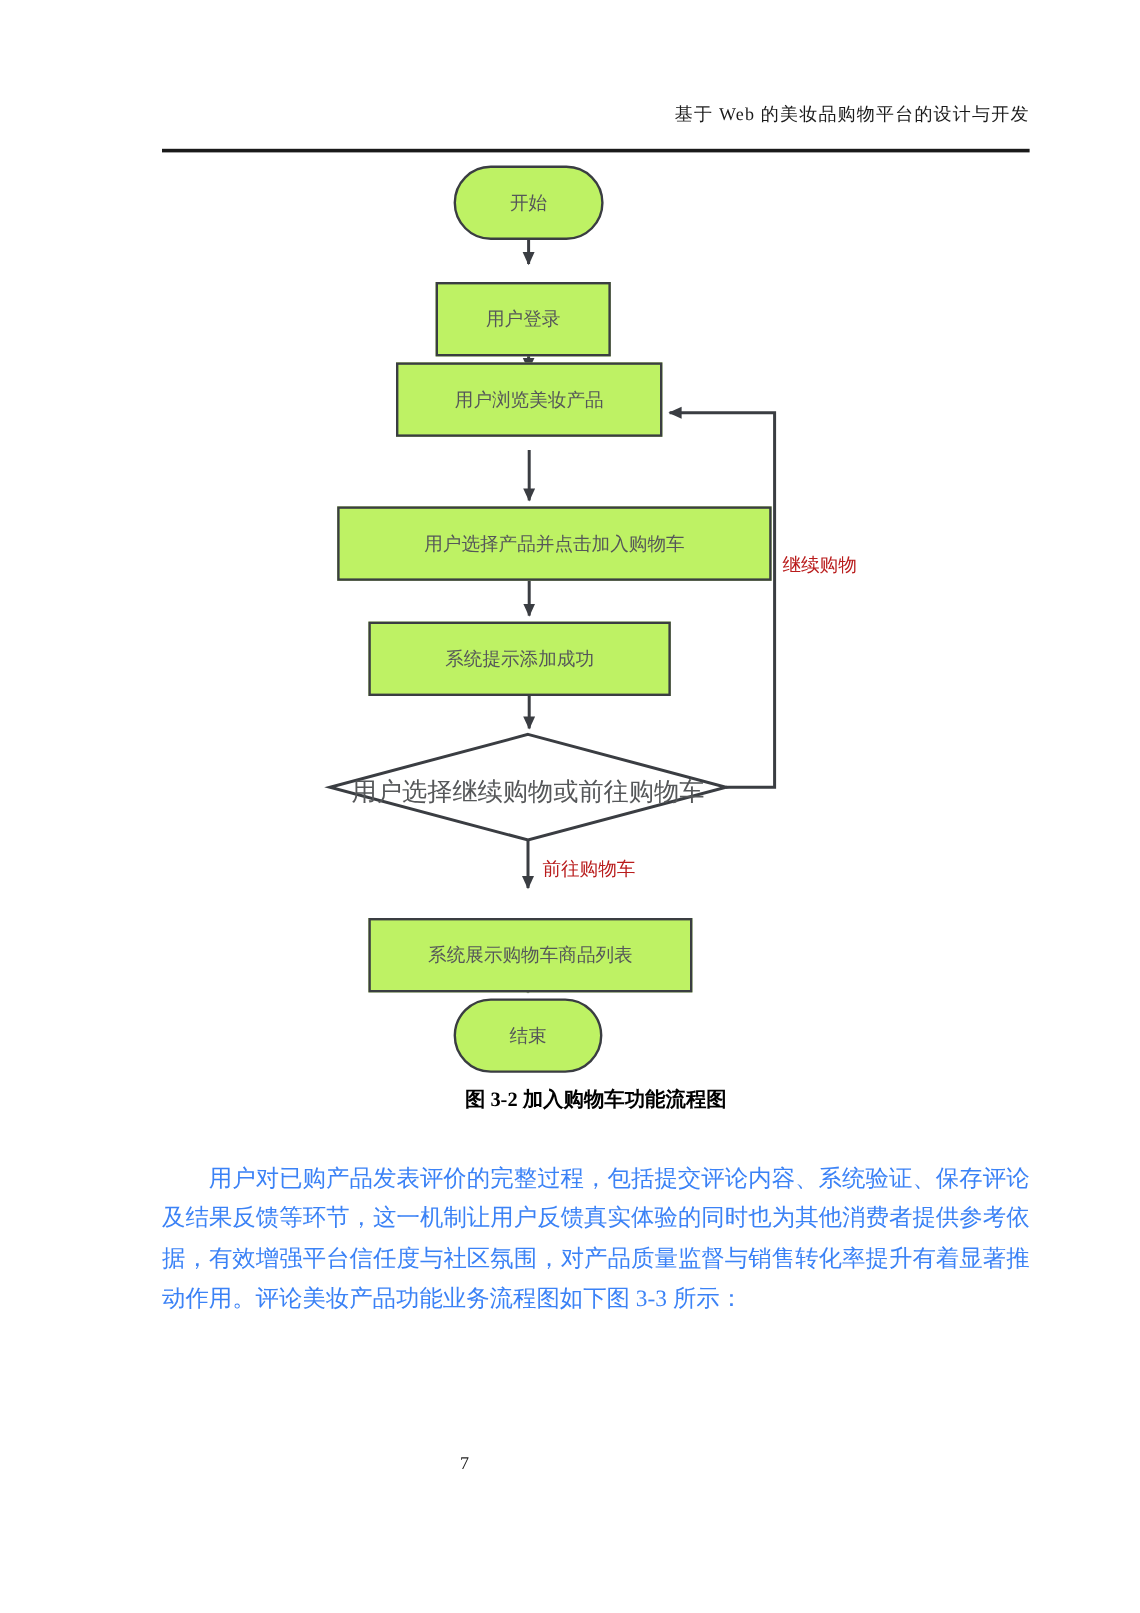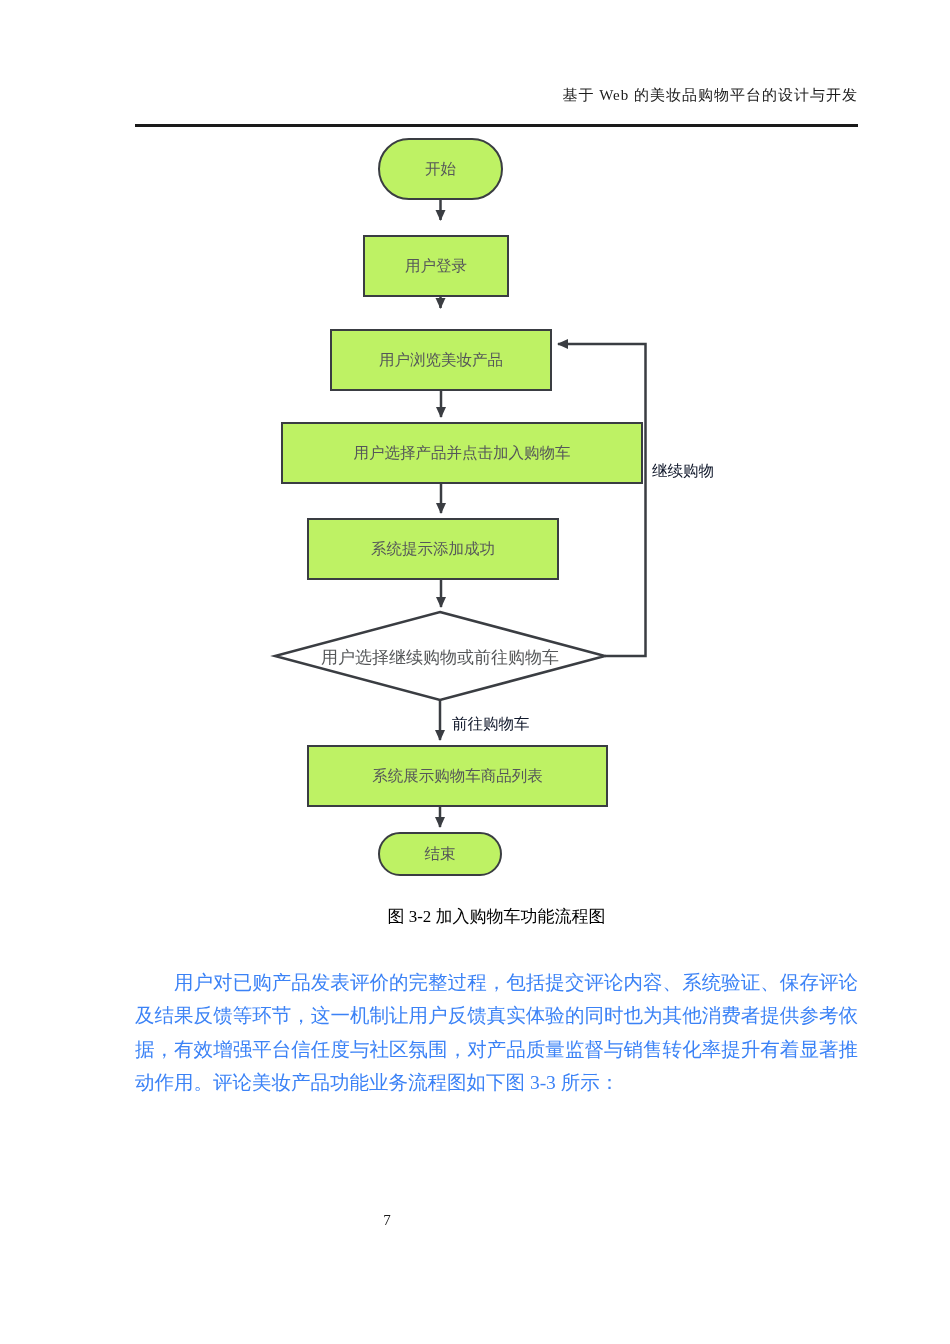--- a/index.html
+++ b/index.html
@@ -20,29 +20,29 @@
   .node{
     position:absolute;box-sizing:border-box;border:2.5px solid #3a3d42;background:#bef264;
     display:flex;align-items:center;justify-content:center;
     font-family:"Liberation Sans","DejaVu Sans",sans-serif;
     font-size:15.5px;color:#555759;text-align:center;
   }
   .terminator{border-radius:31px;}
   .diamond-label{
     position:absolute;left:275px;top:646px;width:330px;text-align:center;
     font-family:"Liberation Sans","DejaVu Sans",sans-serif;
-    font-size:17px;color:#555759;
+    font-size:21px;color:#555759;
   }
   .edge-label{
     position:absolute;font-family:"Liberation Sans","DejaVu Sans",sans-serif;
-    font-size:15.5px;color:#0f172a;white-space:nowrap;
+    font-size:15.5px;color:#b91c1c;white-space:nowrap;
   }
   .fig-caption{
     position:absolute;left:135px;top:905px;width:723px;text-align:center;
-    font-size:17px;font-weight:normal;color:#000000;
+    font-size:17px;font-weight:bold;color:#000000;
   }
   
   .body-paragraph{
     position:absolute;left:135px;top:966px;width:723px;
     font-size:19.5px;line-height:33.4px;color:#3b82f6;
     text-align:justify;text-indent:2em;
   }
   .page-number{
     position:absolute;left:373px;top:1212px;width:28px;text-align:center;
     font-size:15px;color:#1a1a1a;
@@ -70,31 +70,31 @@
     <line x1="440" y1="807" x2="440" y2="827" marker-end="url(#arrow)"></line>
     <path d="M605,656 L645.5,656 L645.5,344 L558,344" marker-end="url(#arrow)"></path>
     <polygon points="440,612 605,656 440,700 275,656" fill="#ffffff"></polygon>
   </g>
 </svg>
 
 <div class="node terminator" style="left:378px;top:138px;width:125px;height:62px">开始</div>
 
 <div class="node" style="left:363px;top:235px;width:146px;height:62px">用户登录</div>
 
-<div class="node" style="left:330px;top:329px;width:222px;height:62px">用户浏览美妆产品</div>
+<div class="node" style="left:330px;top:302px;width:222px;height:62px">用户浏览美妆产品</div>
 
 <div class="node" style="left:281px;top:422px;width:362px;height:62px">用户选择产品并点击加入购物车</div>
 
 <div class="node" style="left:307px;top:518px;width:252px;height:62px">系统提示添加成功</div>
 
 <div class="diamond-label">用户选择继续购物或前往购物车</div>
 
-<div class="node" style="left:307px;top:745px;width:301px;height:62px">系统展示购物车商品列表</div>
+<div class="node" style="left:307px;top:765px;width:270px;height:62px">系统展示购物车商品列表</div>
 
-<div class="node terminator" style="left:378px;top:832px;width:124px;height:44px">结束</div>
+<div class="node terminator" style="left:378px;top:832px;width:124px;height:62px">结束</div>
 
 <div class="edge-label" style="left:452px;top:714px">前往购物车</div>
 <div class="edge-label" style="left:652px;top:461px">继续购物</div>
 
 <div class="fig-caption">图 3-2 加入购物车功能流程图</div>
 
 <div class="body-paragraph">用户对已购产品发表评价的完整过程，包括提交评论内容、系统验证、保存评论及结果反馈等环节，这一机制让用户反馈真实体验的同时也为其他消费者提供参考依据，有效增强平台信任度与社区氛围，对产品质量监督与销售转化率提升有着显著推动作用。评论美妆产品功能业务流程图如下图 3-3 所示：</div>
 
 <div class="page-number">7</div>
 

